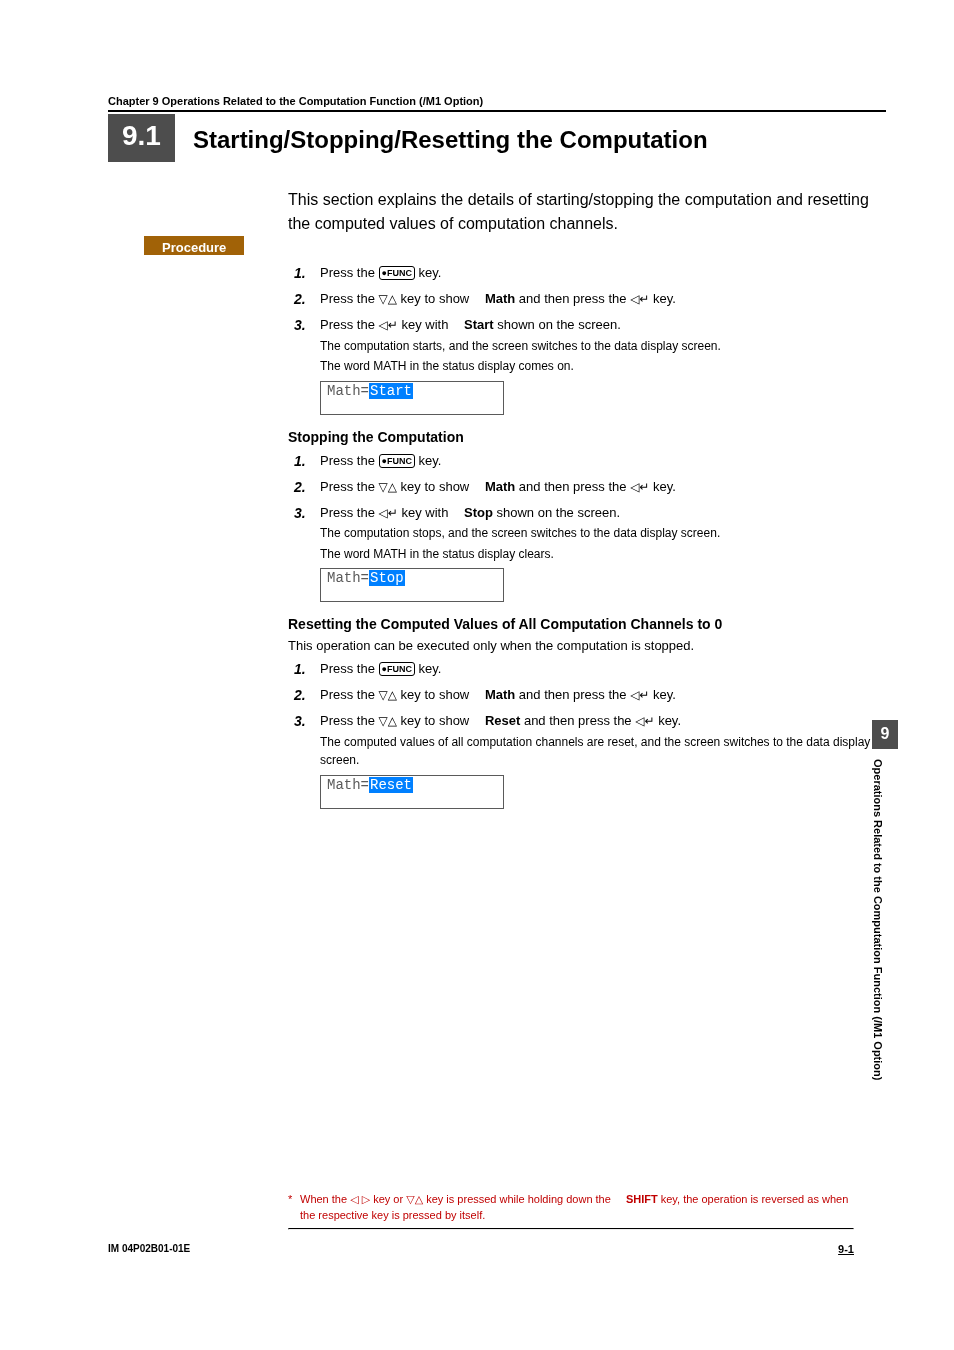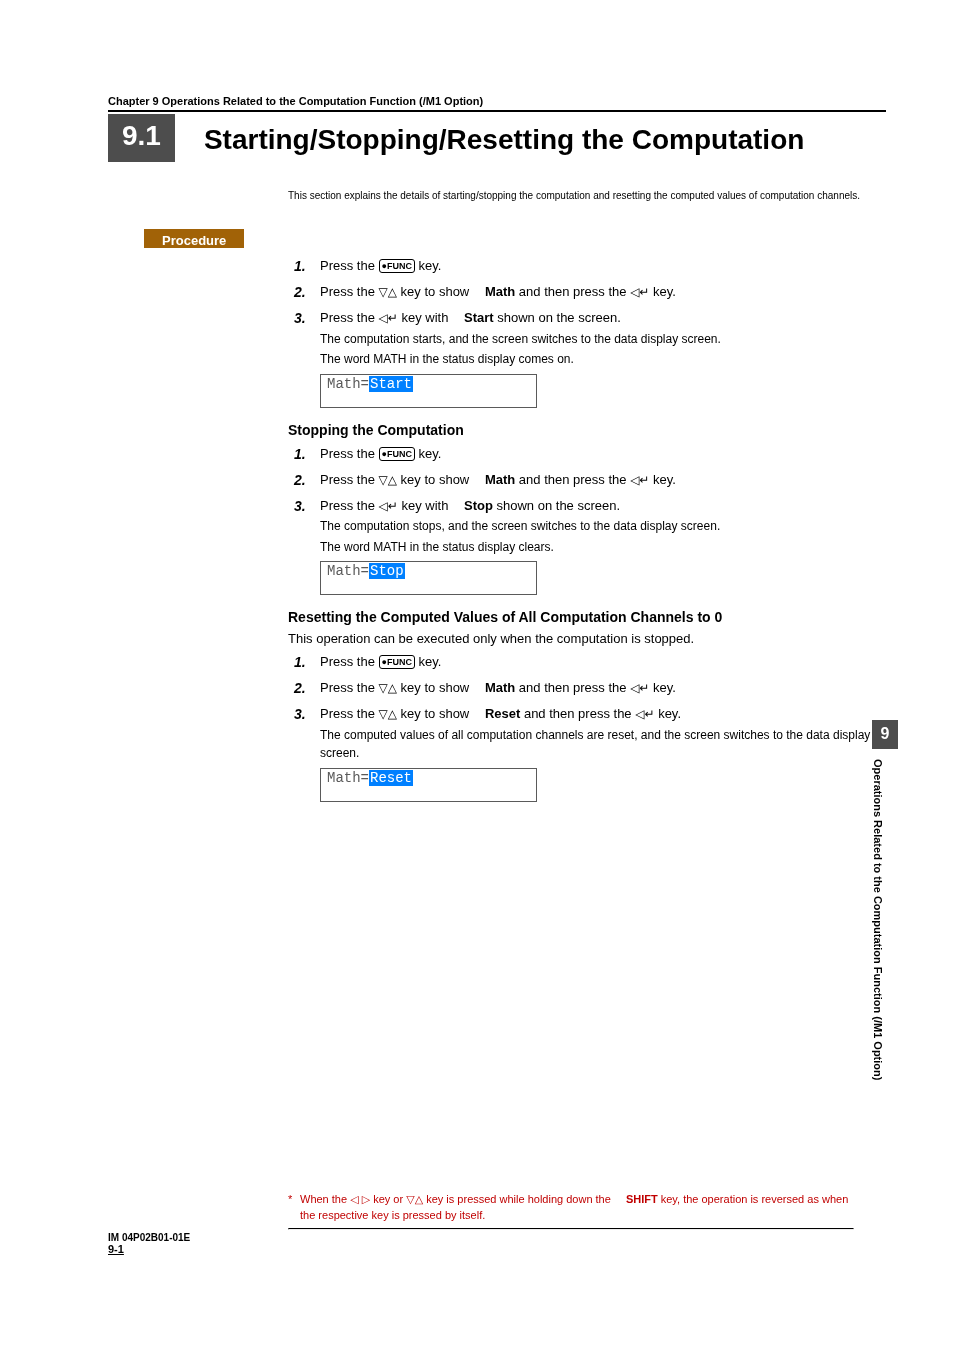--- a/index.html
+++ b/index.html
@@ -27,36 +27,35 @@
       display: flex;
       align-items: stretch;
       margin-bottom: 26px;
     }
     .section-num {
       background: #4d4d4d;
       color: #fff;
       font-size: 28px;
       font-weight: bold;
       padding: 6px 14px 10px 14px;
-      margin-right: 29px;
+      margin-right: 18px;
       display: flex;
       align-items: center;
     }
     .section-title {
-      font-size: 28px;
+      font-size: 24px;
       font-weight: bold;
       display: flex;
       align-items: center;
       padding-top: 4px;
     }
     .intro {
       margin-left: 180px;
-      font-size: 10px;
+      font-size: 16px;
       line-height: 1.5;
-      margin-bottom: 26px;
     }
     .procedure-row {
       display: flex;
       margin-bottom: 8px;
     }
     .procedure-label {
       background: #a16207;
       color: #fff;
       font-size: 13px;
       font-weight: bold;
@@ -108,21 +107,21 @@
       line-height: 12px;
       vertical-align: 1px;
       font-family: Arial, sans-serif;
     }
     .sym {
       font-size: 12px;
       vertical-align: 0;
     }
     .display-box {
       border: 1px solid #5a5a5a;
-      width: 217px;
+      width: 184px;
       height: 34px;
       margin: 4px 0 14px 32px;
       padding: 2px 6px;
       font-family: "Courier New", monospace;
       font-size: 14px;
       line-height: 14px;
       color: #5a5a5a;
     }
     .hl {
       background: #0080ff;
@@ -164,27 +163,26 @@
       display: flex;
     }
     .footnote .ast { width: 12px; flex-shrink: 0; }
     .foot-rule {
       border-top: 1px solid #000;
       margin: 0;
     }
     .footer {
       position: absolute;
       left: 108px;
-      right: 84px;
+      right: 100px;
       bottom: 95px;
       display: flex;
       justify-content: space-between;
       font-size: 10px;
       font-weight: bold;
-      flex-direction: column;
     }
     .foot-right { font-size: 11px; text-decoration: underline; }
     b { font-weight: bold; padding-left: 12px; }
     .foot-sym { font-size: 11px; }
   </style>
 </head>
 <body>
 
 <div class="page">
   <div class="chapter-line">Chapter 9    Operations Related to the Computation Function (/M1 Option)</div>

